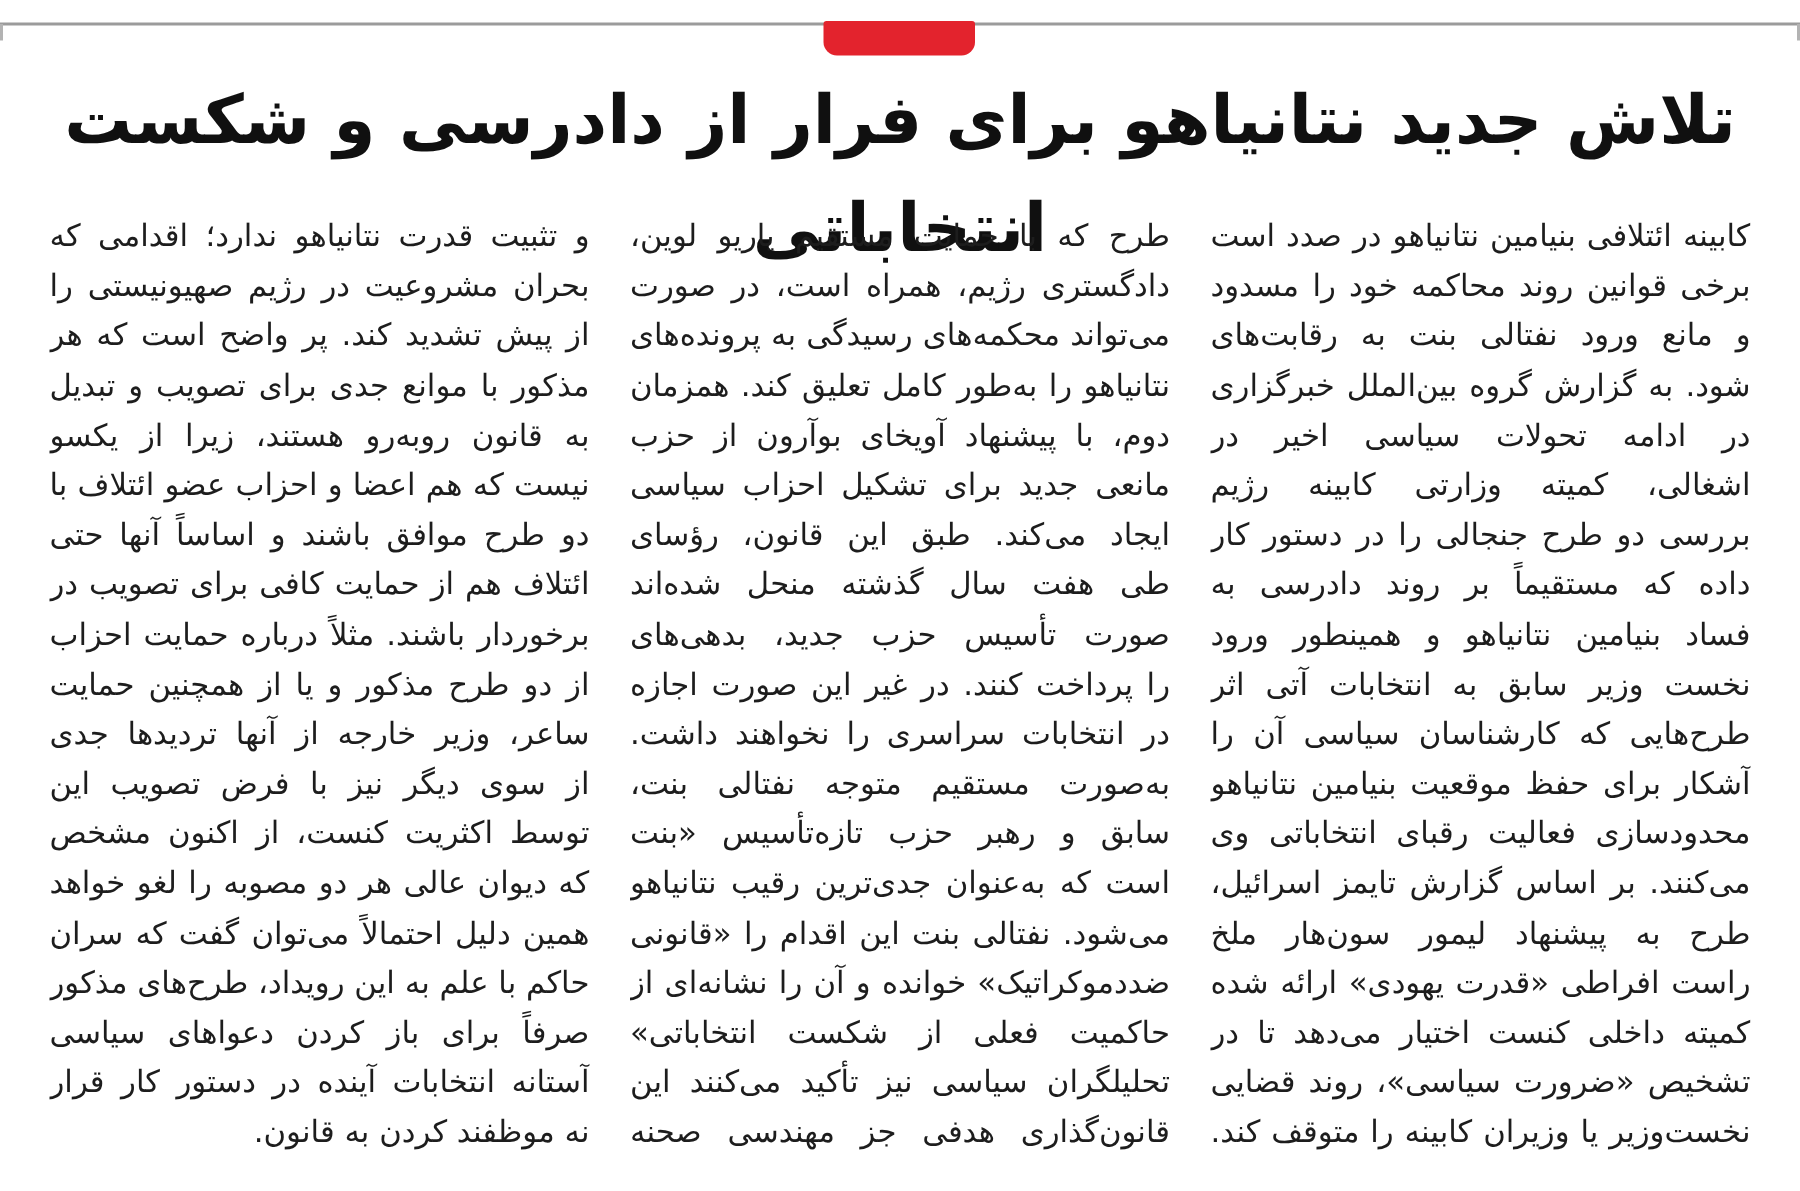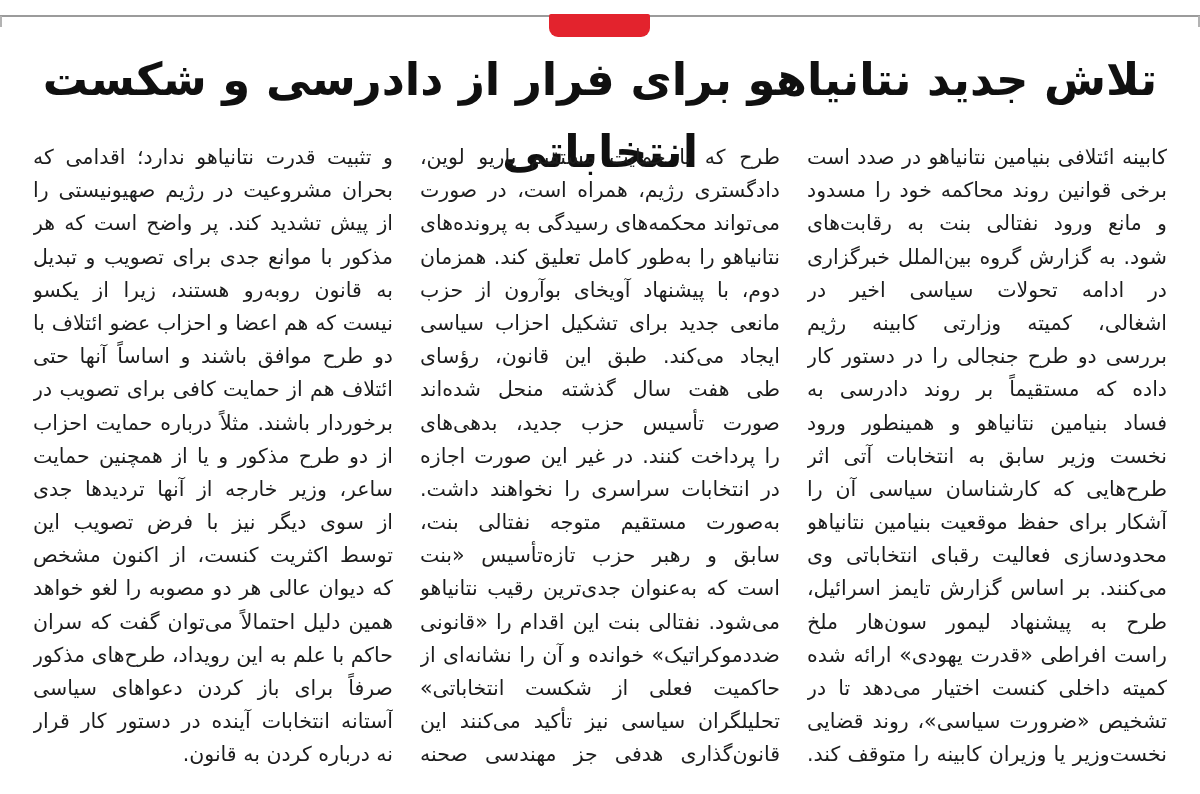--- a/index.html
+++ b/index.html
@@ -123,17 +123,17 @@
         <div class="line">برخوردار باشند. مثلاً درباره حمایت احزاب حریدی</div>
         <div class="line">از دو طرح مذکور و یا از همچنین حمایت گیدعون</div>
         <div class="line">ساعر، وزیر خارجه از آنها تردیدها جدی وجود دارد.</div>
         <div class="line">از سوی دیگر نیز با فرض تصویب این طرح‌ها</div>
         <div class="line">توسط اکثریت کنست، از اکنون مشخص است</div>
         <div class="line">که دیوان عالی هر دو مصوبه را لغو خواهد کرد. به</div>
         <div class="line">همین دلیل احتمالاً می‌توان گفت که سران ائتلاف</div>
         <div class="line">حاکم با علم به این رویداد، طرح‌های مذکور را</div>
         <div class="line">صرفاً برای باز کردن دعواهای سیاسی جدید در</div>
         <div class="line">آستانه انتخابات آینده در دستور کار قرار داده‌اند و</div>
-        <div class="line line-last">نه درباره کردن به قانون.</div>
+        <div class="line line-last">نه موظفند کردن به قانون.</div>
       </div>
   </div>
 
 </div>
 
 </body></html>

